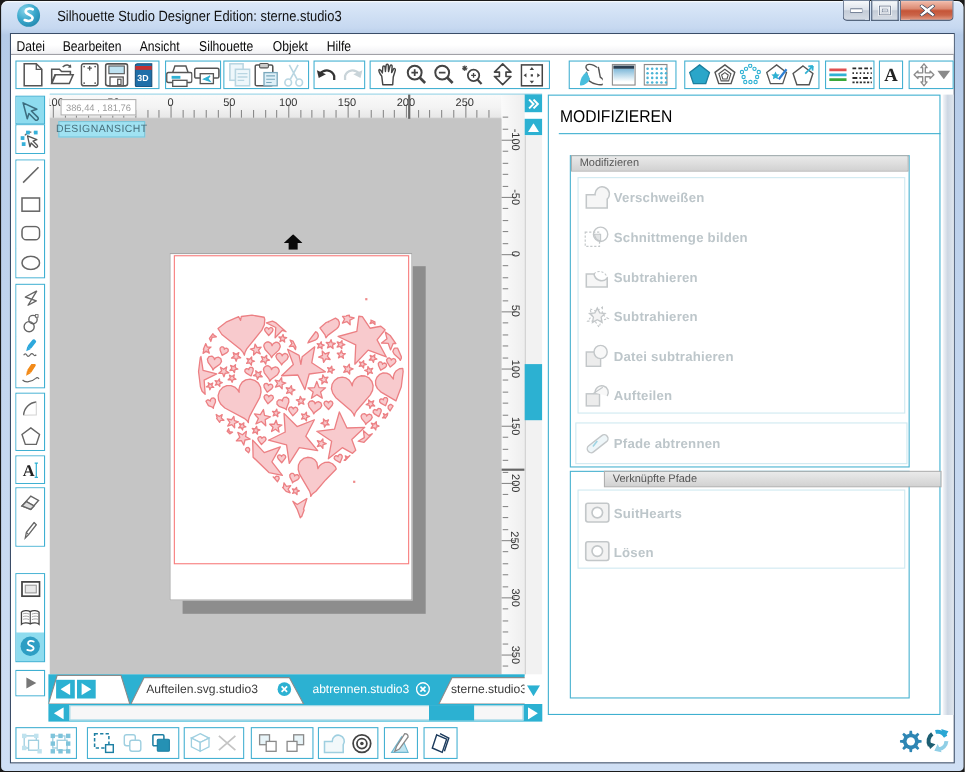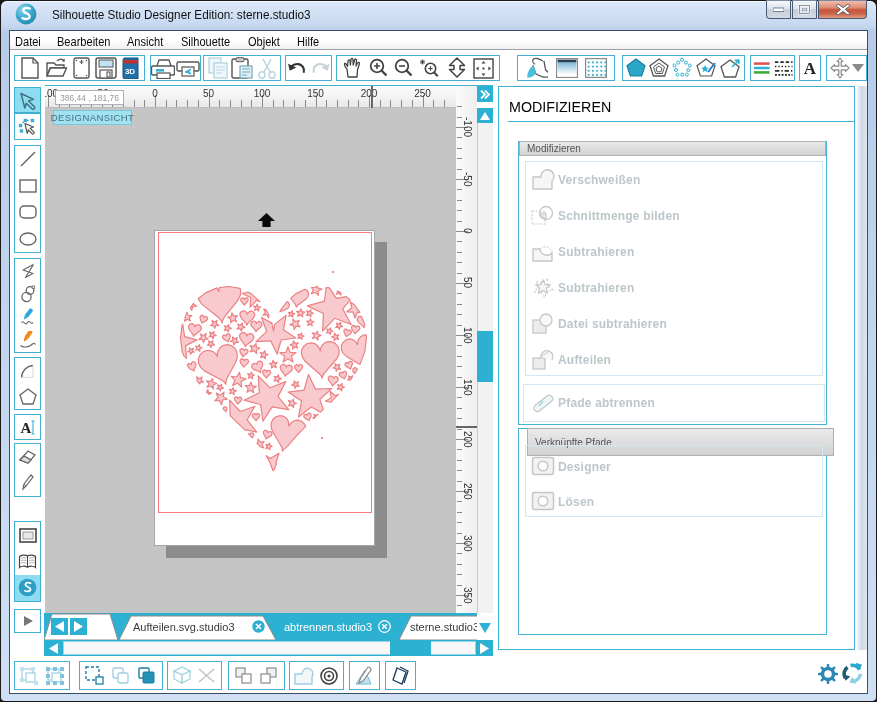--- a/index.html
+++ b/index.html
@@ -735,27 +735,27 @@
       <path d="M8 9 l9-6" stroke="#c3c7c9" stroke-width="1"></path>
     </svg></div>
 <div class="panel-row" style="left:558px;top:352px;height:16px">Aufteilen</div>
 <div class="ibox" style="left:523px;top:384px;width:302px;height:38px"></div>
 <div class="abs" style="left:531px;top:392px;width:24px;height:22px"><svg width="24" height="22" viewBox="0 0 24 22" style="">
       <rect x="1" y="8" width="22" height="7" rx="3.5" fill="#eef6f9" stroke="#c3c7c9" stroke-width="1.3" transform="rotate(-38 12 11)"></rect>
       <path d="M8 14 l4-5" stroke="#9ed4e4" stroke-width="1.4" transform="rotate(0)"></path>
     </svg></div>
 <div class="panel-row" style="left:558px;top:395px;height:16px">Pfade abtrennen</div>
 <div class="abs" style="left:518px;top:428px;width:309px;height:207px;border:1px solid #49b2d0"></div>
-<div class="ghead" style="left:527px;top:428px;width:307px;height:28px">Verknüpfte Pfade</div>
+<div class="ghead" style="left:549px;top:428px;width:307px;height:15px">Verknüpfte Pfade</div>
 <div class="ibox" style="left:525px;top:445px;width:298px;height:72px"></div>
 <div class="abs" style="left:531px;top:456px;width:24px;height:22px"><svg width="24" height="20" viewBox="0 0 24 20" style="">
       <rect x="1.5" y="1.5" width="21" height="17" rx="2" fill="#f2f2f2" stroke="#c3c7c9" stroke-width="1.5"></rect>
       <circle cx="12" cy="10" r="4.8" fill="#fff" stroke="#c3c7c9" stroke-width="1.5"></circle>
     </svg></div>
-<div class="panel-row" style="left:558px;top:459px;height:16px">Designer</div>
+<div class="panel-row" style="left:558px;top:459px;height:16px">SuitHearts</div>
 <div class="abs" style="left:531px;top:491px;width:24px;height:22px"><svg width="24" height="20" viewBox="0 0 24 20" style="">
       <rect x="1.5" y="1.5" width="21" height="17" rx="2" fill="#f2f2f2" stroke="#c3c7c9" stroke-width="1.5"></rect>
       <circle cx="12" cy="10" r="4.8" fill="#fff" stroke="#c3c7c9" stroke-width="1.5"></circle>
     </svg></div>
 <div class="panel-row" style="left:558px;top:494px;height:16px">Lösen</div>
 <div class="tbg" style="left:14px;top:661px;width:56px;height:29px">
     <svg width="22" height="22" viewBox="0 0 22 22" style="">
       <rect x="4" y="4" width="11" height="11" fill="none" stroke="#9fcfe0" stroke-width="1.2"></rect>
       <rect x="8" y="8" width="9" height="9" fill="#fff" stroke="#9fcfe0" stroke-width="1.2"></rect>
       <rect x="2" y="2" width="4" height="4" fill="#bfe2ee"></rect>

